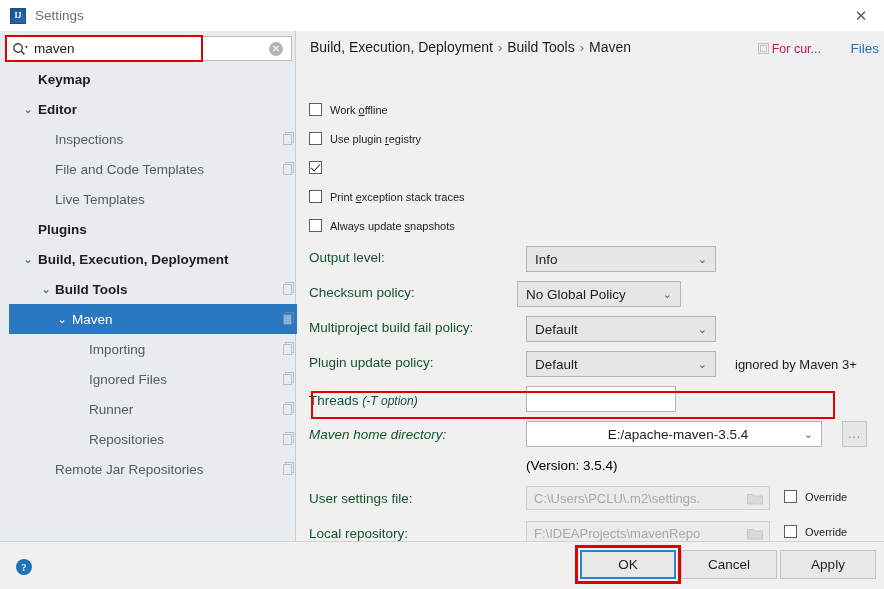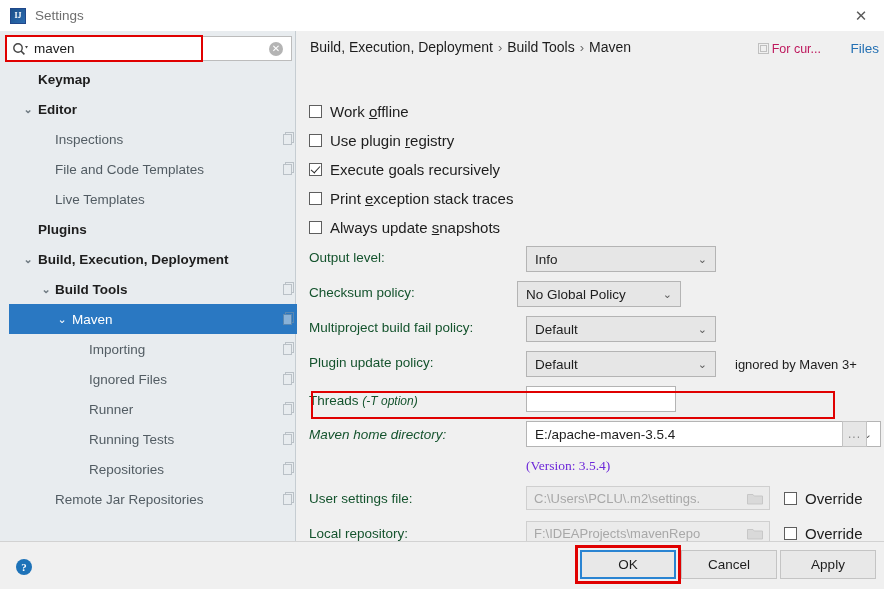--- a/index.html
+++ b/index.html
@@ -111,21 +111,21 @@
     vertical-align: -1px; opacity: .55;
   }
   .reset-link {
     position: absolute; right: 5px; top: 10px;
     font-size: 13.5px; color: #2470b3; cursor: pointer;
   }
 
   
   .cb-row {
     position: absolute; left: 12px; display: flex; align-items: center;
-    font-size: 15px; color: #1d1d1d; cursor: default; white-space: nowrap; text-align: center;
+    font-size: 11px; color: #1d1d1d; cursor: default; white-space: nowrap; text-align: center;
   }
   .cb {
     width: 13px; height: 13px; border: 1px solid #5e5e5e; background: #fff;
     margin-right: 8px; position: relative; flex: none;
   }
   .cb.checked::after {
     content: ""; position: absolute; left: 3px; top: 0px;
     width: 4px; height: 8px; border: solid #2b2b2b;
     border-width: 0 1.6px 1.6px 0; transform: rotate(42deg);
   }
@@ -162,21 +162,21 @@
     position: absolute; height: 26px; width: 25px;
     background: #e6e6e6; border: 1px solid #c3c3c3;
     display: flex; align-items: center; justify-content: center;
     color: #8a8a8a; font-size: 12px; letter-spacing: 1px; cursor: default;
   }
   .hint {
     position: absolute; font-size: 13px; color: #1d1d1d; white-space: nowrap;
   }
   .italic-note { font-style: italic; font-size: 12px; }
   .version-note {
-    position: absolute; font-size: 13.5px; color: #6d28d9; font-family: Liberation Serif, serif;
+    position: absolute; font-size: 13.5px; color: #000000;
   }
 
   .maven-home-hl {
     position: absolute; left: 311px; top: 391px; width: 524px; height: 28px;
     border: 2px solid #e00000; z-index: 5; pointer-events: none;
   }
 
   
   .bottom {
     position: absolute; left: 0; top: 541px; width: 884px; height: 48px;
@@ -288,27 +288,20 @@
             </svg></span>
         </div>
         <div class="tree-row">
           <span class="tree-label" style="margin-left:80px;">Runner</span>
           <span class="row-icon"><svg viewBox="0 0 12 13">
               <rect x="2.5" y="0.5" width="8" height="10" fill="none" stroke="#8d98a1"></rect>
               <rect x="0.5" y="2.5" width="8" height="10" fill="#e8ecef" stroke="#8d98a1"></rect>
             </svg></span>
         </div>
         <div class="tree-row">
-          <span class="tree-label" style="margin-left:80px;">Running Tests</span>
-          <span class="row-icon"><svg viewBox="0 0 12 13">
-              <rect x="2.5" y="0.5" width="8" height="10" fill="none" stroke="#8d98a1"></rect>
-              <rect x="0.5" y="2.5" width="8" height="10" fill="#e8ecef" stroke="#8d98a1"></rect>
-            </svg></span>
-        </div>
-        <div class="tree-row">
           <span class="tree-label" style="margin-left:80px;">Repositories</span>
           <span class="row-icon"><svg viewBox="0 0 12 13">
               <rect x="2.5" y="0.5" width="8" height="10" fill="none" stroke="#8d98a1"></rect>
               <rect x="0.5" y="2.5" width="8" height="10" fill="#e8ecef" stroke="#8d98a1"></rect>
             </svg></span>
         </div>
         <div class="tree-row">
           <span class="tree-label" style="margin-left:46px;">Remote Jar Repositories</span>
           <span class="row-icon"><svg viewBox="0 0 12 13">
               <rect x="2.5" y="0.5" width="8" height="10" fill="none" stroke="#8d98a1"></rect>
@@ -335,21 +328,20 @@
         <div class="cb-row" style="top: 72px;">
           <span class="cb"></span>
           <span>Work <span class="mn">o</span>ffline</span>
         </div>
         <div class="cb-row" style="top: 101px;">
           <span class="cb"></span>
           <span>Use plugin <span class="mn">r</span>egistry</span>
         </div>
         <div class="cb-row" style="top: 130px;">
           <span class="cb checked"></span>
-          <span>Execute <span class="mn">g</span>oals recursively</span>
         </div>
         <div class="cb-row" style="top: 159px;">
           <span class="cb"></span>
           <span>Print <span class="mn">e</span>xception stack traces</span>
         </div>
         <div class="cb-row" style="top: 188px;">
           <span class="cb"></span>
           <span>Always update <span class="mn">s</span>napshots</span>
         </div>
       </div>
@@ -377,21 +369,21 @@
         <div class="hint" style="left: 438px; top: 326px;">ignored by Maven 3+</div>
       </div>
 
     <div class="fld-label" style="left:12px; top:362px;">
       <span>Threads</span>
       <span class="italic-note">(-T option)</span>
     </div>
     <input class="txtfield" style="left: 229px; top: 355px; width: 150px; padding-left: 6px; font-size: 13.5px; font-family: &quot;Liberation Sans&quot;, sans-serif;" value="">
 
     <div class="fld-label" style="left:12px; top:396px;font-style:italic;">Maven home directory:</div>
-    <div class="combo white" style="left:229px; top:390px; width:355px;">
+    <div class="combo white" style="left:229px; top:390px; width:296px;justify-content:center;">
       <span class="ctext">E:/apache-maven-3.5.4</span>
       <span class="chev">⌄</span>
     </div>
     <div class="browse-btn" style="left:545px; top:390px;">...</div>
     <div class="version-note" style="left:229px; top:427px;">(Version: 3.5.4)</div>
 
     <div id="paths">
         <div class="fld-label" style="left: 12px; top: 460px;">User settings file:</div>
         <div class="path-field" style="left: 229px; top: 455px; width: 244px;">
           <span class="ptext">C:\Users\PCLU\.m2\settings.</span>

